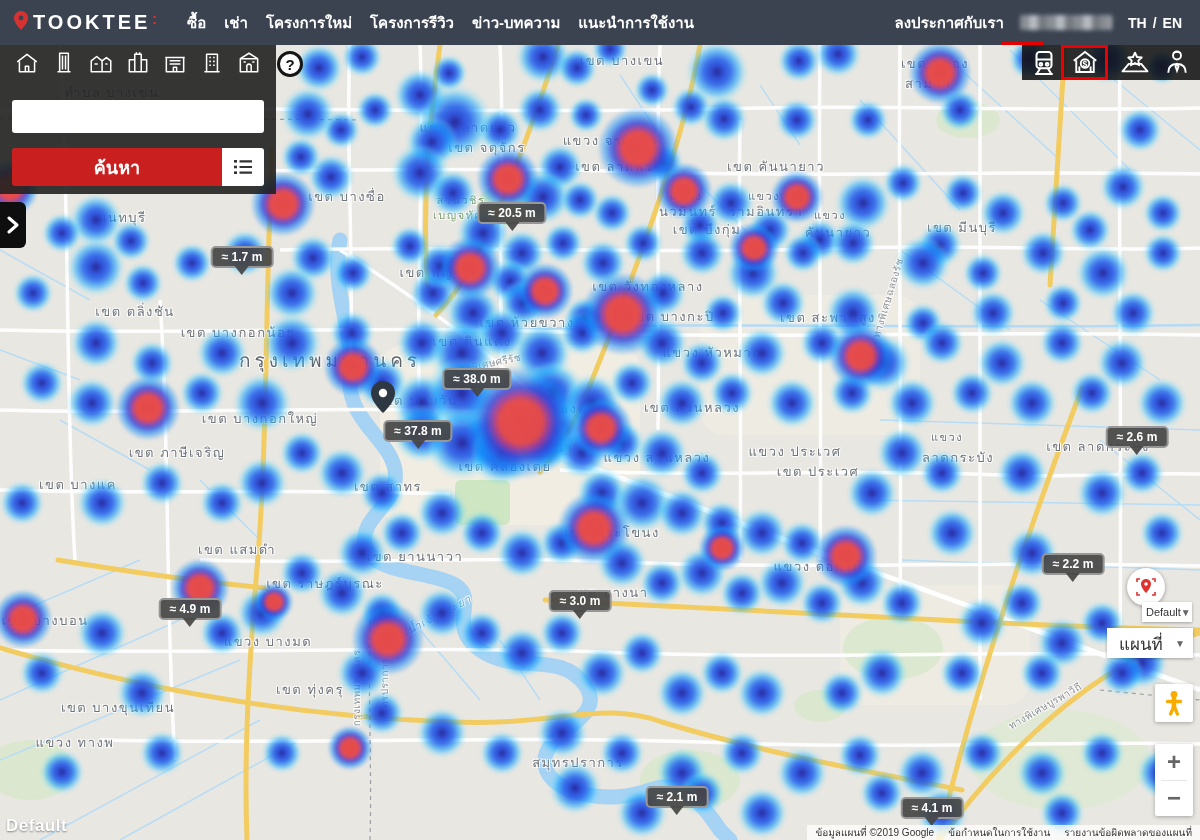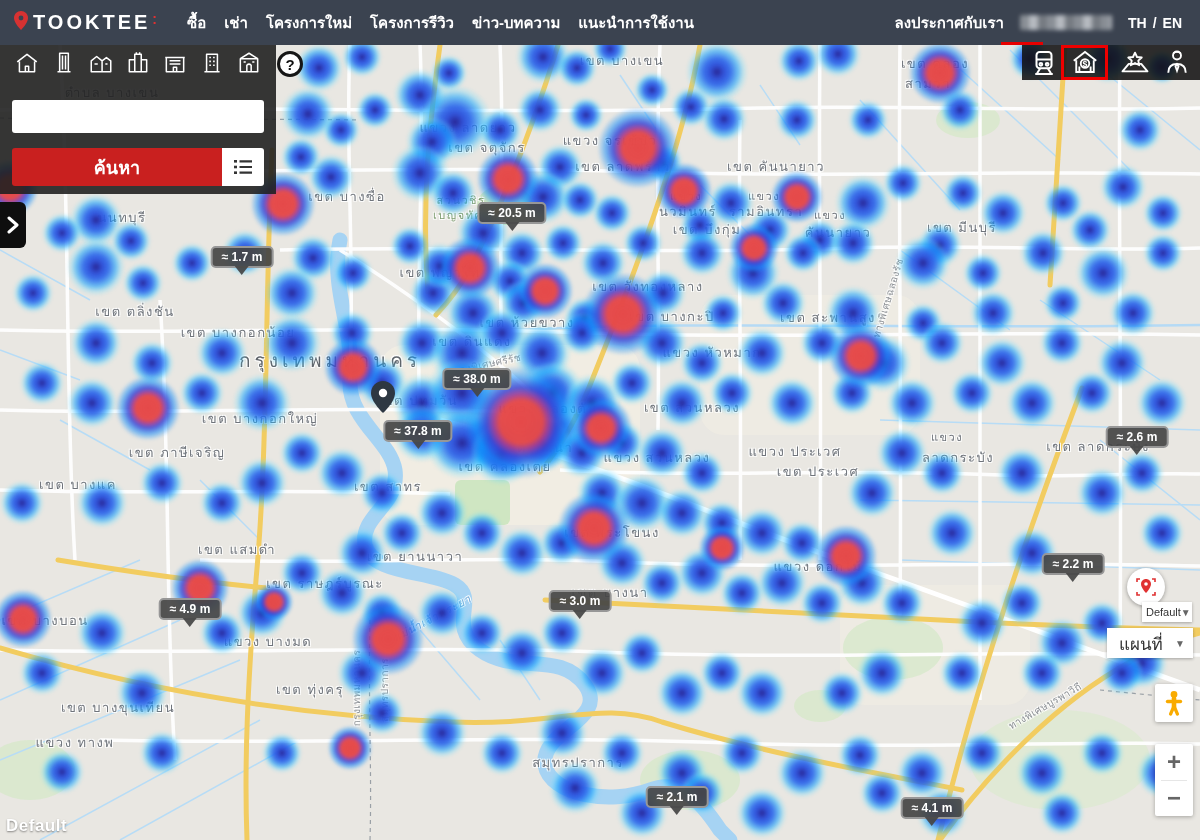--- a/index.html
+++ b/index.html
@@ -652,14 +652,19 @@
       <path d="M11,16 L14.4,24" stroke="#f9ab00" stroke-width="3.2" stroke-linecap="round"></path>
     </svg>
   </div>
   <div id="zoom-ctl">
     <div id="zoom-in">+</div>
     <div id="zoom-div"></div>
     <div id="zoom-out">−</div>
   </div>
 
   <div id="google-logo">Default</div>
+  <div id="attrib">
+    <span>ข้อมูลแผนที่ ©2019 Google</span>
+    <span class="lnk">ข้อกำหนดในการใช้งาน</span>
+    <span class="lnk">รายงานข้อผิดพลาดของแผนที่</span>
+  </div>
 
 </div>
 
 </body></html>

